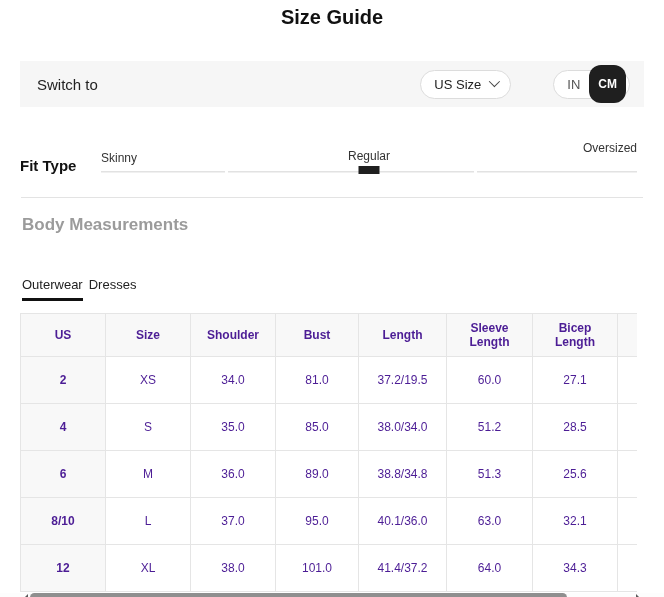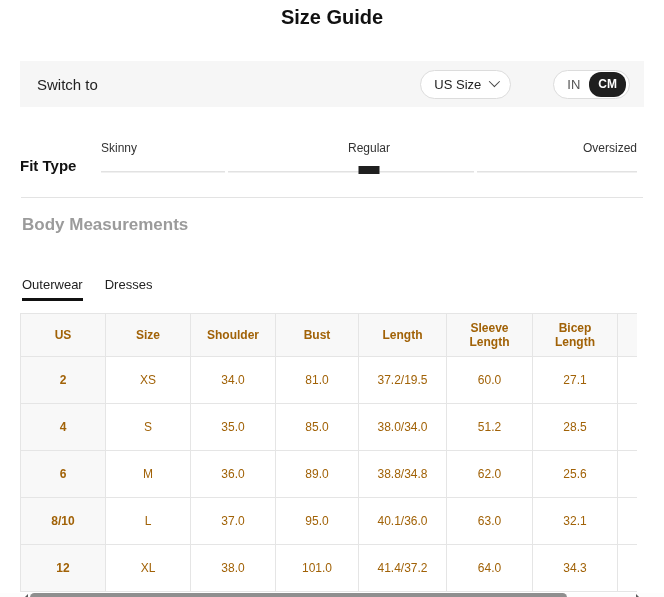--- a/index.html
+++ b/index.html
@@ -16,54 +16,54 @@
   .switch-label { font-size:15px; color:#222; flex:1; }
   .pill { display:inline-flex; align-items:center; background:#fff; border:1px solid #dcdcdc;
     border-radius:15px; height:29px;justify-content:space-between; }
   .size-pill { padding:0 13px; margin-right:10px; cursor:pointer; }
   .size-pill .txt { font-size:13px; color:#222; }
   .chevron { width:8px; height:8px; border-right:1.5px solid #444; border-bottom:1.5px solid #444;
     transform:rotate(45deg) translateY(-2px); margin-left:8px; margin-top:-3px; }
   .unit-pill { padding:0 3px 0 0; }
   .unit-in { font-size:13px; color:#555; padding:0 9px 0 13px; }
   .unit-cm { background:#1f1f1f; color:#fff; font-size:12px; font-weight:bold;
-    border-radius:12px; height:25px; display:flex; align-items:center; padding:0 9px; }
+    border-radius:12px; height:38px; display:flex; align-items:center; padding:0 9px; }
 
   
   .fit-row { margin:34px 27px 0 20px; display:flex; }
   .fit-label { font-size:15px; font-weight:bold; color:#111; align-self:flex-end;
     padding-bottom:1px; width:81px; flex:0 0 81px; }
   .fit-slider { flex:1; position:relative; }
   .fit-labels { position:relative; height:15px; font-size:12px; color:#333; }
-  .fit-opt-left { position:absolute; left:0; top:0; }
-  .fit-opt-center { position:absolute; left:50%; transform:translateX(-50%); top:0; }
+  .fit-opt-left { position:absolute; left:0; top:10px; }
+  .fit-opt-center { position:absolute; left:50%; transform:translateX(-50%); top:8px; }
   .fit-opt-right { position:absolute; right:0; top:0; }
   .fit-track { position:relative; margin-top:10px; height:9px; display:flex; gap:3px; }
   .seg { background:#e2e2e2; height:2px; margin-top:5px; border-bottom:1px solid #f0f0f0; }
   .seg1 { flex:124 0 0; } .seg2 { flex:246 0 0; } .seg3 { flex:160 0 0; }
   .fit-thumb { position:absolute; left:50%; transform:translateX(-50%); top:0;
     width:21px; height:8px; background:#1f1f1f; }
 
   .divider { margin:22px 21px 0 21px; border-top:1px solid #e3e3e3; }
 
   
   .tabs { margin:17px 22px 0 22px; display:flex; gap:48px; }
   .tab { font-size:17px; font-weight:bold; color:#9b9b9b; padding-bottom:6px; cursor:pointer; }
   .tab.active { color:#111; border-bottom:3px solid #111; }
 
   
-  .cat-tabs { margin:36px 22px 0 22px; display:flex; gap:22px; }
+  .cat-tabs { margin:36px 22px 0 22px; display:flex; gap:6px; }
   .cat-tab { font-size:13px; color:#222; padding-bottom:6px; cursor:pointer; }
   .cat-tab.active { border-bottom:3px solid #111; }
 
   
   .table-wrap { margin:12px 0 0 20px; width:617px; overflow:hidden; }
   table { border-collapse:collapse; table-layout:fixed; width:682px; }
   th, td { border:1px solid #e5e5e5; text-align:center; vertical-align:middle;
-    font-size:12px; color:#a16207; }
+    font-size:12px; color:#4c1d95; }
   th { height:43px; font-weight:bold; background:#f8f8f8; padding:0 6px; }
   td { height:47px; background:#fff; }
   td.first { background:#f8f8f8; font-weight:bold; }
 
   
   .hscroll { position:absolute; left:0; bottom:0; width:664px; height:10px; background:#fdfdfd; }
   .sb-arrow { position:absolute; top:1px; width:0; height:0; border:4px solid transparent; }
   .sb-arrow.left  { left:24px;  border-right-color:#5a5a5a; border-left:none; }
   .sb-arrow.right { right:24px; border-left-color:#5a5a5a; border-right:none; }
   .sb-thumb { position:absolute; left:30px; top:0; width:537px; height:9px;
@@ -160,21 +160,21 @@
             <td>51.2</td>
             <td>28.5</td>
             <td></td>
           </tr>
           <tr>
             <td class="first">6</td>
             <td>M</td>
             <td>36.0</td>
             <td>89.0</td>
             <td>38.8/34.8</td>
-            <td>62.0</td>
+            <td>51.3</td>
             <td>25.6</td>
             <td></td>
           </tr>
           <tr>
             <td class="first">8/10</td>
             <td>L</td>
             <td>37.0</td>
             <td>95.0</td>
             <td>40.1/36.0</td>
             <td>63.0</td>

